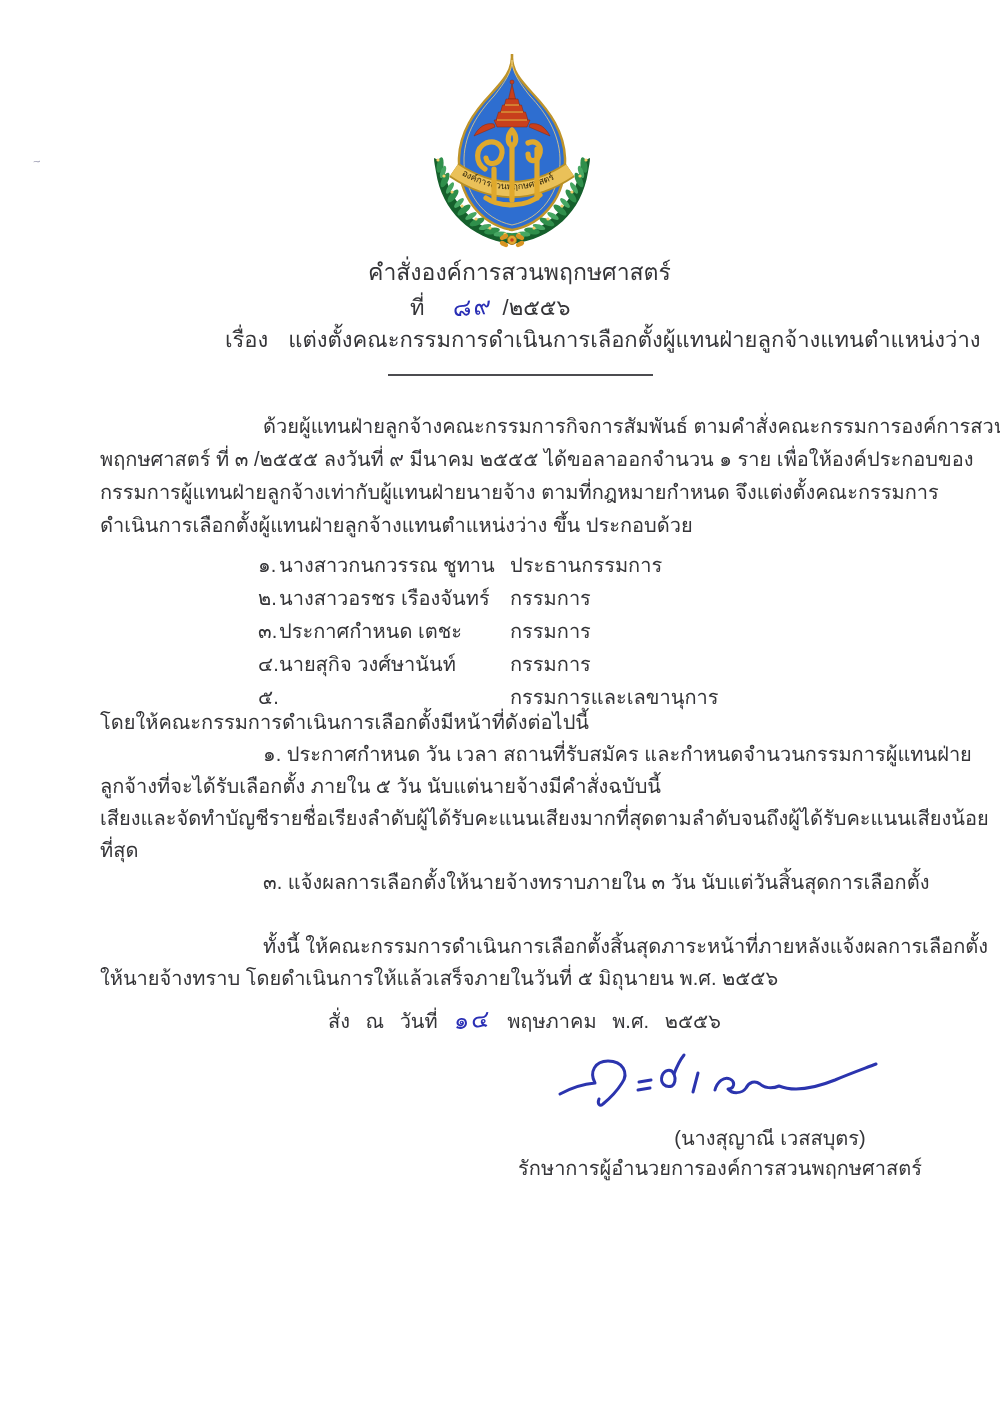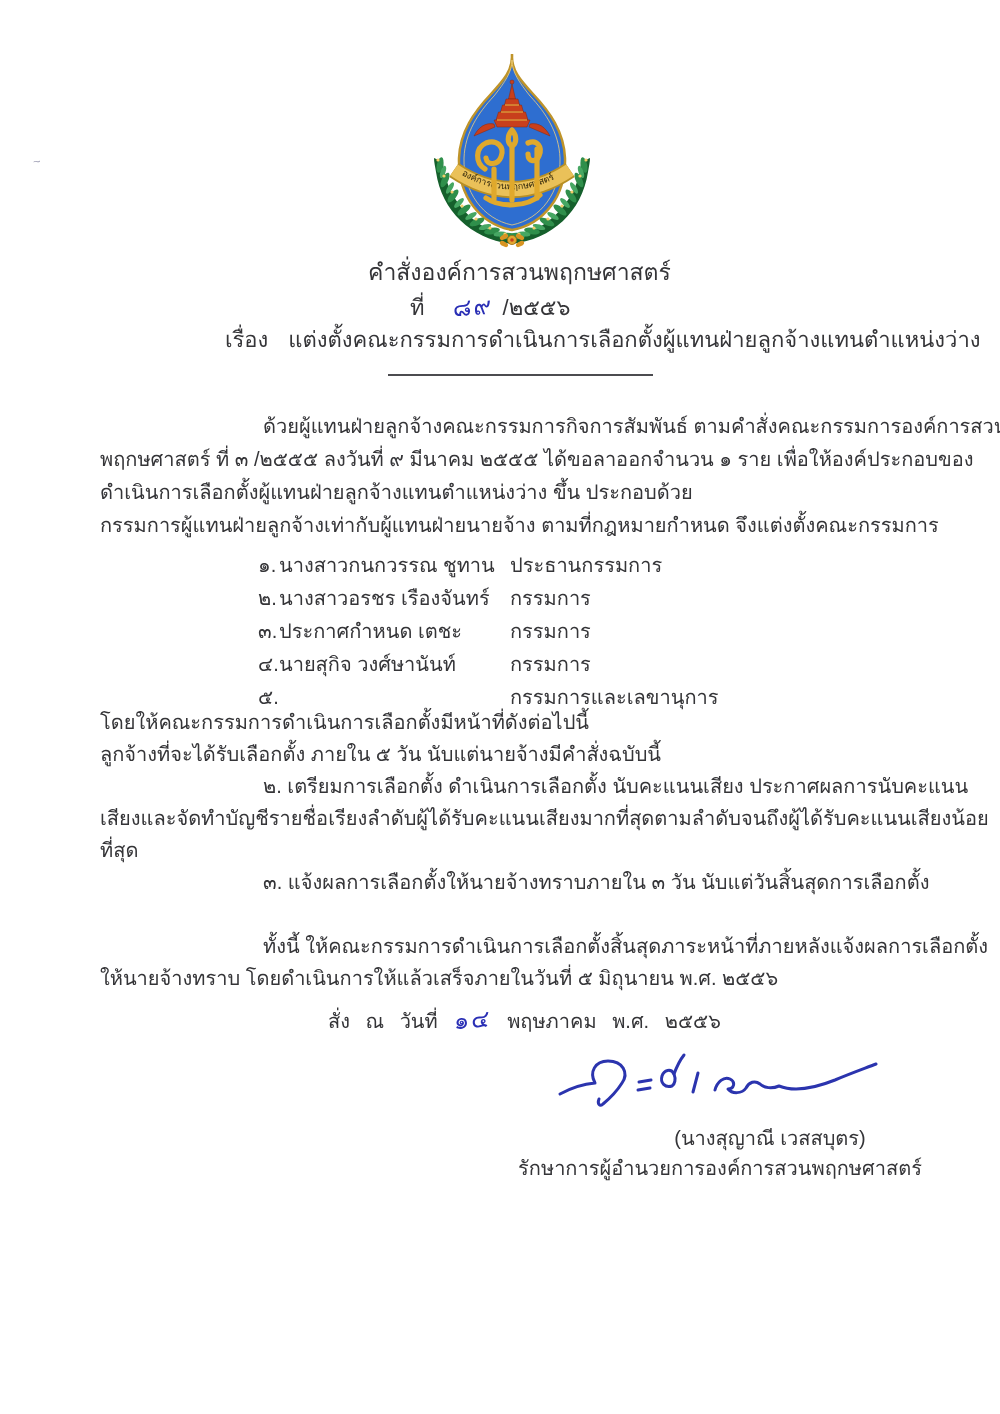--- a/index.html
+++ b/index.html
@@ -131,22 +131,22 @@
 
   <div class="abs hdr" style="left:225px; top:324px;">
     <span style="margin-right:20px;">เรื่อง</span><span>แต่งตั้งคณะกรรมการดำเนินการเลือกตั้งผู้แทนฝ่ายลูกจ้างแทนตำแหน่งว่าง</span>
   </div>
 
   <div class="rule" style="left:388px; top:374px; width:265px;"></div>
 
   <div class="abs block" style="left:100px; top:410px; width:810px;">
     <div class="ln ind">ด้วยผู้แทนฝ่ายลูกจ้างคณะกรรมการกิจการสัมพันธ์ ตามคำสั่งคณะกรรมการองค์การสวน</div>
     <div class="ln">พฤกษศาสตร์ ที่ ๓ /๒๕๕๕ ลงวันที่ ๙ มีนาคม ๒๕๕๕ ได้ขอลาออกจำนวน ๑ ราย เพื่อให้องค์ประกอบของ</div>
+    <div class="ln">กรรมการผู้แทนฝ่ายลูกจ้างเท่ากับผู้แทนฝ่ายนายจ้าง ตามที่กฎหมายกำหนด จึงแต่งตั้งคณะกรรมการ</div>
     <div class="ln">ดำเนินการเลือกตั้งผู้แทนฝ่ายลูกจ้างแทนตำแหน่งว่าง ขึ้น ประกอบด้วย</div>
-    <div class="ln">กรรมการผู้แทนฝ่ายลูกจ้างเท่ากับผู้แทนฝ่ายนายจ้าง ตามที่กฎหมายกำหนด จึงแต่งตั้งคณะกรรมการ</div>
   </div>
 
   <div class="abs" style="left:258px; top:549px; width:560px;">
     <div class="committee-row ln">
       <span class="c-no">๑.</span>
       <span class="c-name">นางสาวกนกวรรณ  ชูทาน</span>
       <span class="c-role">ประธานกรรมการ</span>
     </div>
     <div class="committee-row ln">
       <span class="c-no">๒.</span>
@@ -164,22 +164,22 @@
       <span class="c-role">กรรมการ</span>
     </div>
     <div class="committee-row ln">
       <span class="c-no">๕.</span>
       <span class="c-role">กรรมการและเลขานุการ</span>
     </div>
   </div>
 
   <div class="abs block" style="left:100px; top:706px; width:810px; line-height:32px;">
     <div class="ln" style="line-height:32px;">โดยให้คณะกรรมการดำเนินการเลือกตั้งมีหน้าที่ดังต่อไปนี้</div>
+    <div class="ln ind" style="line-height:32px;">๑.  ประกาศกำหนด วัน เวลา สถานที่รับสมัคร และกำหนดจำนวนกรรมการผู้แทนฝ่าย</div>
     <div class="ln" style="line-height:32px;">ลูกจ้างที่จะได้รับเลือกตั้ง ภายใน ๕ วัน นับแต่นายจ้างมีคำสั่งฉบับนี้</div>
-    <div class="ln ind" style="line-height:32px;">๒.  เตรียมการเลือกตั้ง ดำเนินการเลือกตั้ง นับคะแนนเสียง ประกาศผลการนับคะแนน</div>
     <div class="ln" style="line-height:32px;">เสียงและจัดทำบัญชีรายชื่อเรียงลำดับผู้ได้รับคะแนนเสียงมากที่สุดตามลำดับจนถึงผู้ได้รับคะแนนเสียงน้อย</div>
     <div class="ln" style="line-height:32px;">ที่สุด</div>
     <div class="ln ind" style="line-height:32px;">๓.  แจ้งผลการเลือกตั้งให้นายจ้างทราบภายใน ๓ วัน นับแต่วันสิ้นสุดการเลือกตั้ง</div>
   </div>
 
   <div class="abs block" style="left:100px; top:930px; width:810px; line-height:32px;">
     <div class="ln ind" style="line-height:32px;">ทั้งนี้ ให้คณะกรรมการดำเนินการเลือกตั้งสิ้นสุดภาระหน้าที่ภายหลังแจ้งผลการเลือกตั้ง</div>
     <div class="ln" style="line-height:32px;">ให้นายจ้างทราบ โดยดำเนินการให้แล้วเสร็จภายในวันที่ ๕ มิถุนายน พ.ศ. ๒๕๕๖</div>
   </div>
 

